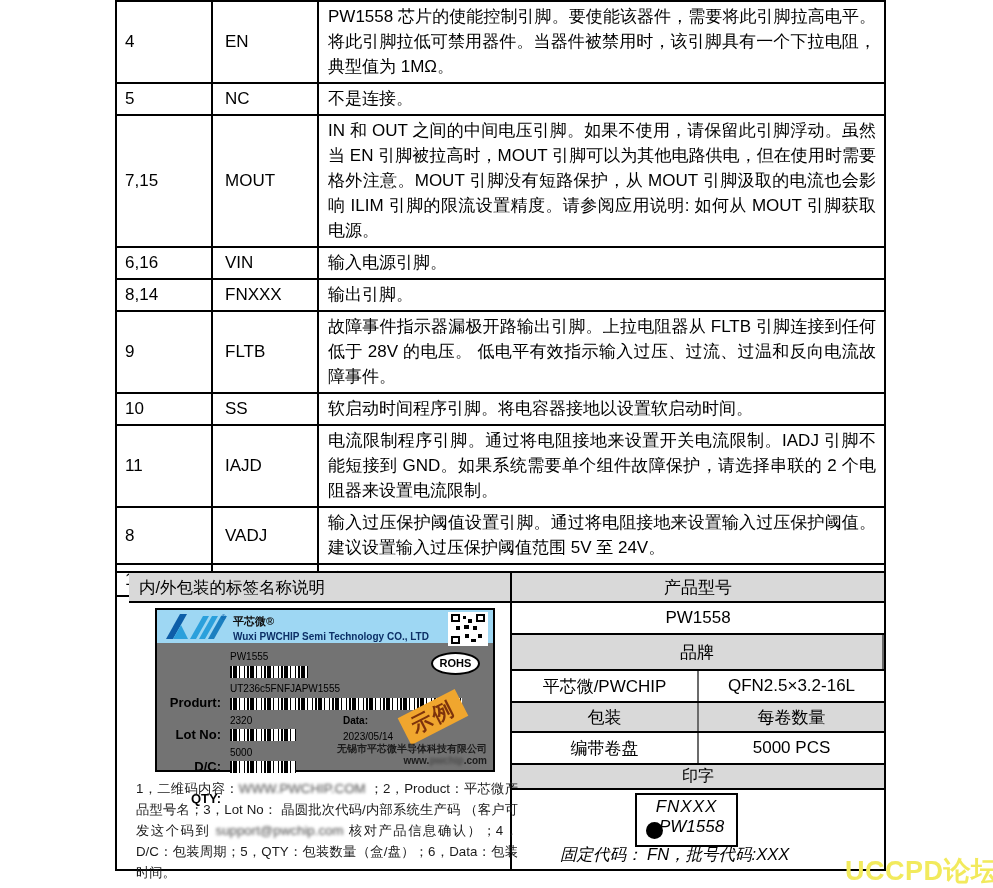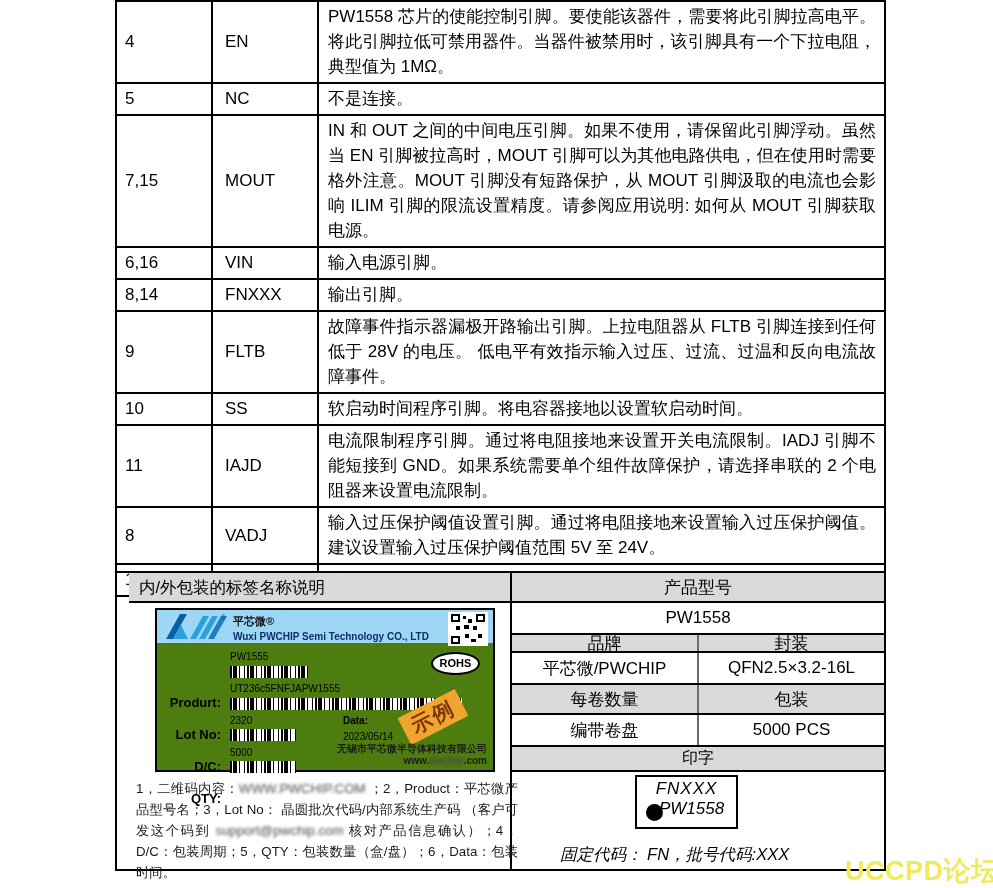--- a/index.html
+++ b/index.html
@@ -19,36 +19,36 @@
   .bottom { position:absolute; left:115px; top:571px; width:771px; height:300px;
     border:2px solid #000; display:flex; }
   .bot-left { width:395px; border-right:2px solid #000; display:flex; flex-direction:column;padding-left:12px; }
   .bot-right { flex:1; display:flex; flex-direction:column; }
   .hdr { background:#d9d9d9; border-bottom:2px solid #000; font-size:16.5px; }
   .bot-left .hdr { height:30px; line-height:28px; padding-left:10px; }
   .row-c { display:flex; align-items:center; justify-content:center; border-bottom:2px solid #000; font-size:17px; }
   .two { display:flex; border-bottom:2px solid #000; }
   .two > div { flex:1; display:flex; align-items:center; justify-content:center; font-size:17px; }
   .two > div:first-child { border-right:2px solid #6b6b6b; }
-  .h30{height:30px;} .h31{height:18px;} .h32{height:32px;} .h25{height:25px; font-size:16px;}
+  .h30{height:30px;} .h31{height:36px;} .h32{height:32px;} .h25{height:25px; font-size:16px;}
   .hdr-row { background:#d9d9d9; }
 
   .marking-area { flex:1; position:relative;font-style:italic; }
   .marking-box { position:absolute; left:123px; top:3px; width:103px; height:54px;
     border:2px solid #000; background:#fff; }
   .marking-l1 { text-align:center; font-size:17px; padding-top:2px; letter-spacing:1px; }
   .marking-l2 { text-align:center; font-size:17px; padding-left:10px; }
   .pin1-dot { position:absolute; left:9px; bottom:6px; width:17px; height:17px;
     border-radius:50%; background:#000; }
   .marking-note { position:absolute; left:48px; bottom:3px; font-size:16.5px; }
 
   
   .label-body { flex:1; position:relative; background:#fff; }
   .ship-label { position:absolute; left:26px; top:5px; width:340px; height:164px;
-    border:2px solid #000; background:#4d7c0f; }
+    border:2px solid #000; background:#737373; }
   .label-band { position:absolute; left:0; top:0; right:0; height:33px; background:#9ed7f3; }
   .label-logo { position:absolute; left:7px; top:2px; }
   .brand-block { position:absolute; left:76px; top:3px; line-height:13px; }
   .brand-cn { font-size:11px; font-weight:bold; color:#101010; }
   .brand-en { font-size:10px; font-weight:bold; color:#0c2f66; }
   .qr-box { position:absolute; right:5px; top:2px; width:40px; height:34px; background:#fff;
     display:flex; align-items:center; justify-content:center; }
   .fld-label { position:absolute; width:64px; text-align:right; font-size:13px; font-weight:bold;margin-top:44px; }
   .fld-val { position:absolute; left:73px; font-size:10px; }
   .bar { position:absolute; left:73px; height:12px;
@@ -201,30 +201,29 @@
         <div class="note"><span>1，二维码内容：</span><span class="blurred">WWW.PWCHIP.COM</span><span> ；2，Product：平芯微产品型号名；3，Lot No： 晶圆批次代码/内部系统生产码 （客户可发这个码到 </span><span class="blurred">support@pwchip.com</span><span> 核对产品信息确认）；4，D/C：包装周期；5，QTY：包装数量（盒/盘）；6，Data：包装时间。</span></div>
       </div>
     </div>
 
     <div class="bot-right">
       <div class="hdr row-c h30 hdr-row" style="font-size:17px;">产品型号</div>
       <div class="row-c h32">PW1558</div>
 
       <div class="two hdr-row h31">
         <div>品牌</div>
-        <div>封装</div>
       </div>
       <div class="two h32">
         <div>平芯微/PWCHIP</div>
         <div>QFN2.5×3.2-16L</div>
       </div>
 
       <div class="two hdr-row h30">
+        <div>包装</div>
         <div>每卷数量</div>
-        <div>包装</div>
       </div>
       <div class="two h32">
         <div>编带卷盘</div>
         <div>5000 PCS</div>
       </div>
 
       <div class="hdr row-c h25 hdr-row">印字</div>
 
       <div class="marking-area">
         <div class="marking-box">

